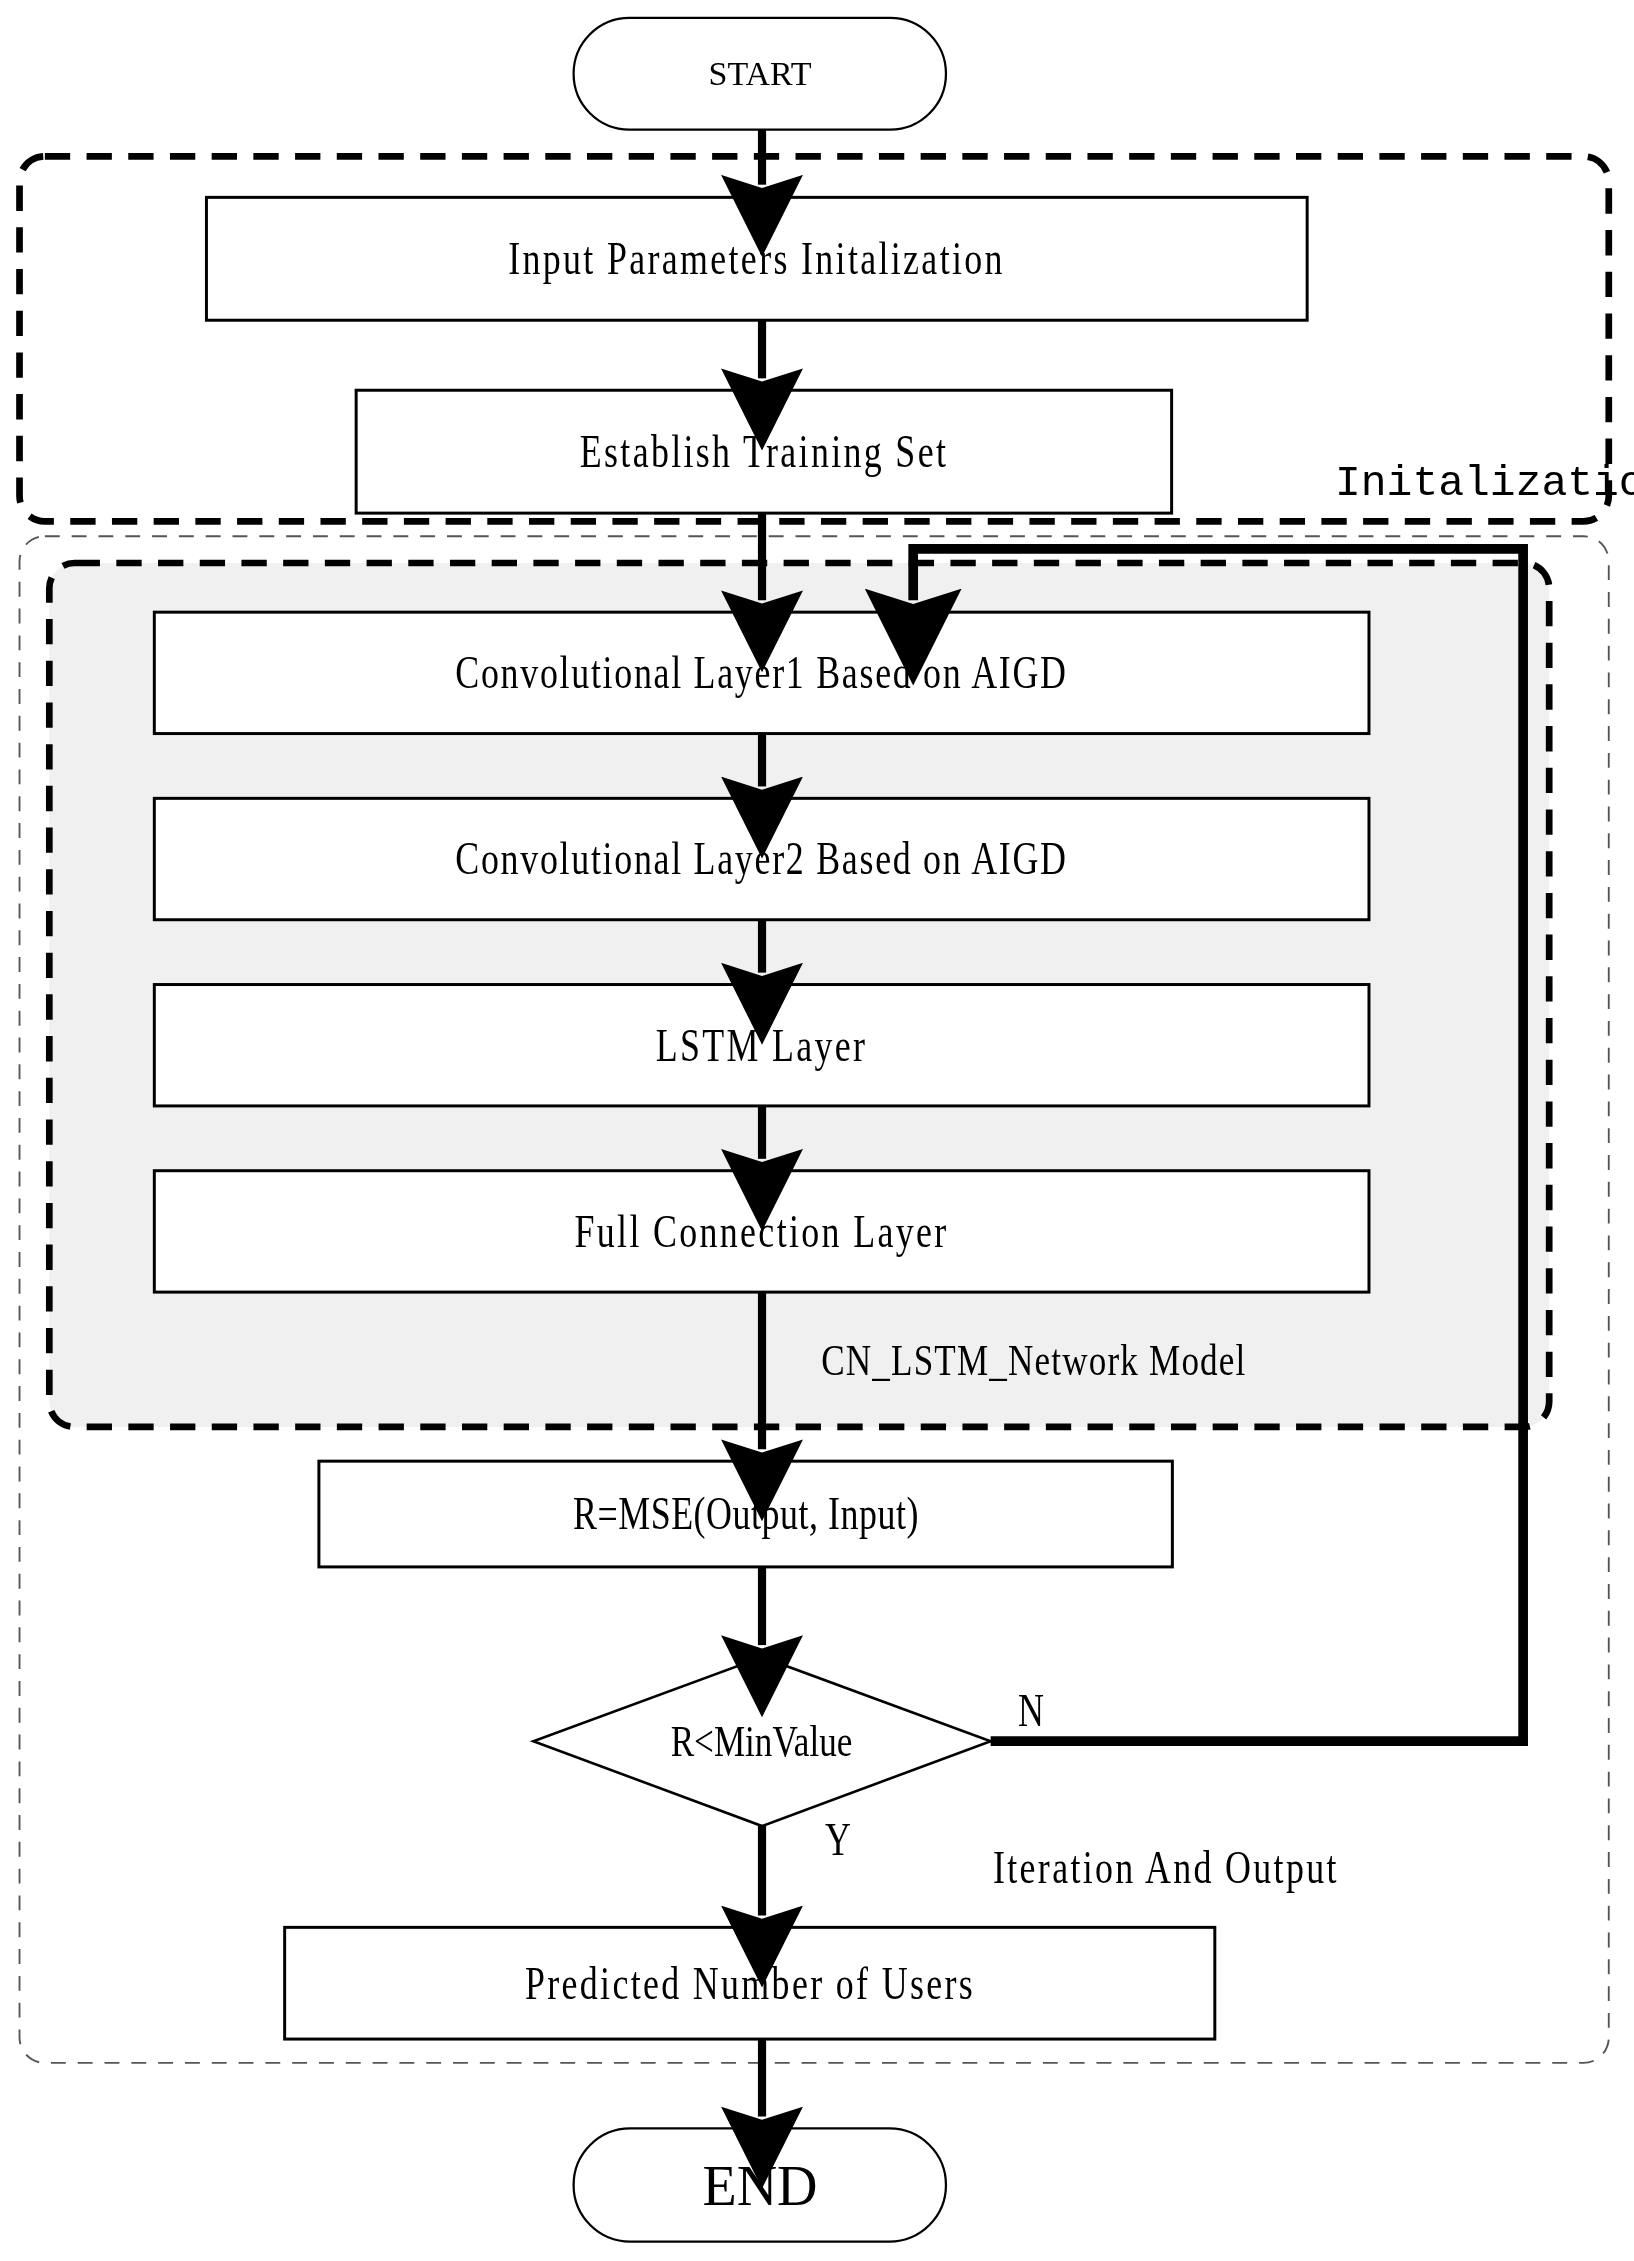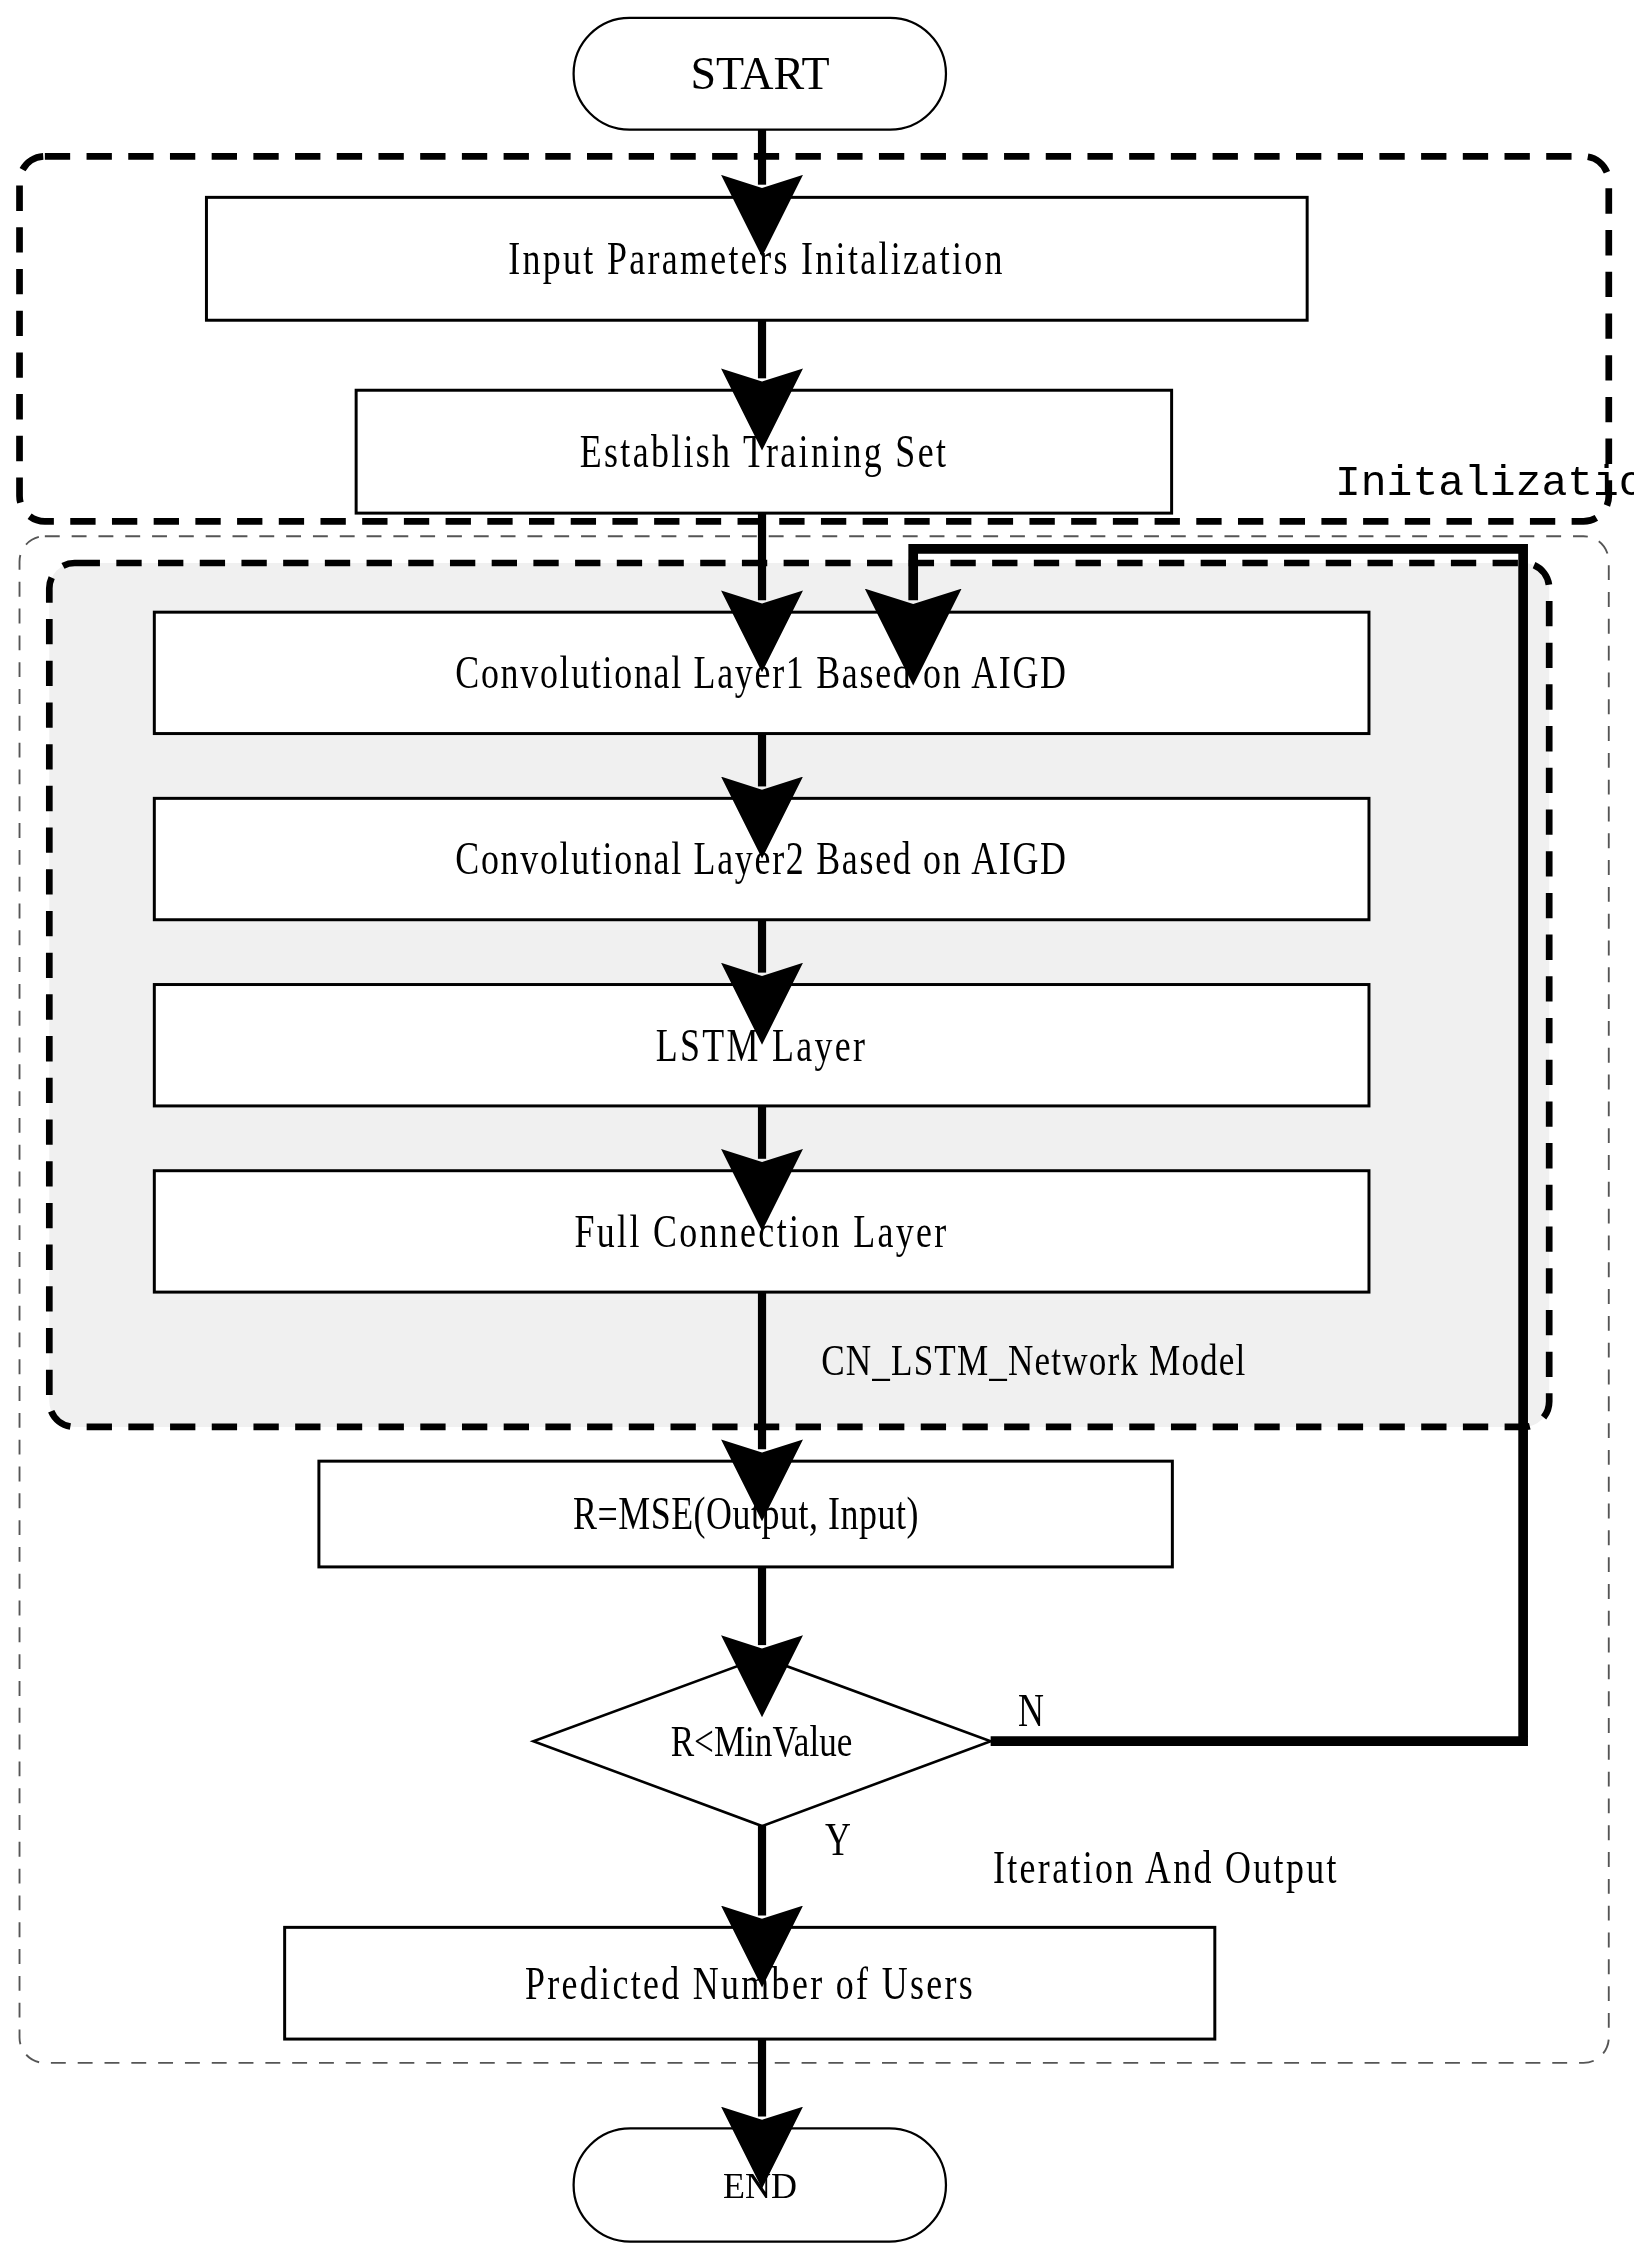--- a/index.html
+++ b/index.html
@@ -111,21 +111,21 @@
 
     <line x1="1023" y1="2104" x2="1023" y2="2209" stroke="#000000" stroke-width="11" marker-end="url(#arrow)"></line>
 
     <line x1="1023" y1="2452" x2="1023" y2="2572" stroke="#000000" stroke-width="11" marker-end="url(#arrow)"></line>
 
     <line x1="1023" y1="2738" x2="1023" y2="2842" stroke="#000000" stroke-width="11" marker-end="url(#arrow)"></line>
 
     <polyline points="1330,2338 2045,2338 2045,737 1226,737 1226,806" fill="none" stroke="#000000" stroke-width="13" stroke-linejoin="miter" marker-end="url(#arrow)"></polyline>
   </svg>
 
-  <div class="term-text" style="left:574px; top:18px; width:372px; height:112px; font-size:46px;text-align:right;">START</div>
+  <div class="term-text" style="left:574px; top:18px; width:372px; height:112px; font-size:34px;text-align:right;">START</div>
 
   <div class="node-text cond-serif" style="left:206px; top:197px; width:1101px; height:123px; font-size:46px; letter-spacing:3px;">Input Parameters Initalization</div>
 
   <div class="node-text cond-serif" style="left:356px; top:390px; width:816px; height:123px; font-size:46px; letter-spacing:3px;">Establish Training Set</div>
 
   <div class="mono-text" style="left:1335px; top:462px; font-size:43px;">Initalization</div>
 
   <div class="node-text cond-serif" style="left:154px; top:612px; width:1215px; height:121px; font-size:46px; letter-spacing:2.2px;">Convolutional Layer1 Based on AIGD</div>
 
   <div class="node-text cond-serif" style="left:154px; top:798px; width:1215px; height:121px; font-size:46px; letter-spacing:2.2px;">Convolutional Layer2 Based on AIGD</div>
@@ -141,16 +141,16 @@
   <div class="node-text cond-serif" style="left:533px; top:1704px; width:457px; height:74px; font-size:45px; letter-spacing:0px;">R&lt;MinValue</div>
 
   <div class="node-text cond-serif" style="left:1005px; top:1685px; width:52px; height:52px; font-size:46px;">N</div>
 
   <div class="node-text cond-serif" style="left:812px; top:1814px; width:52px; height:52px; font-size:46px;">Y</div>
 
   <div class="node-text cond-serif" style="left:916px; top:1838px; width:700px; height:60px; font-size:46px; letter-spacing:3px; justify-content:flex-start;">Iteration And Output</div>
 
   <div class="node-text cond-serif" style="left:285px; top:1928px; width:930px; height:112px; font-size:46px; letter-spacing:3px;">Predicted Number of Users</div>
 
-  <div class="term-text" style="left:574px; top:2129px; width:372px; height:113px; font-size:36px;">END</div>
+  <div class="term-text" style="left:574px; top:2129px; width:372px; height:113px; font-size:56px;">END</div>
 
 </div>
 
 
 </body></html>

